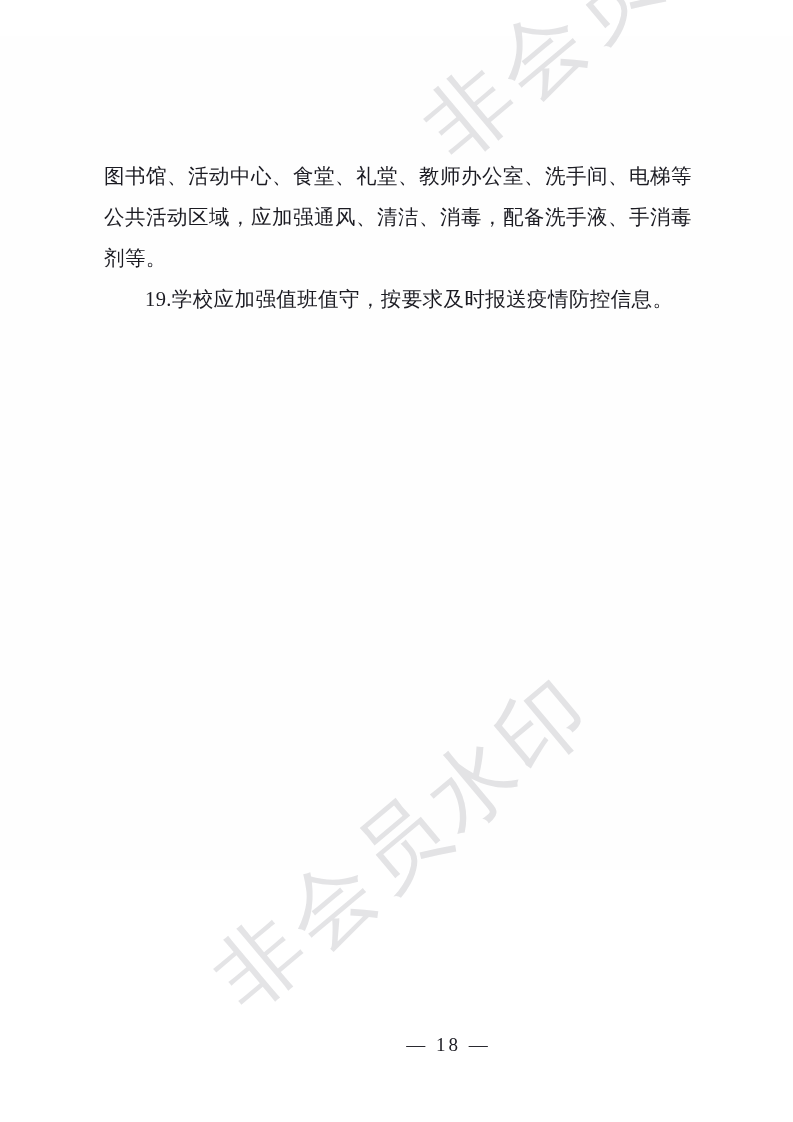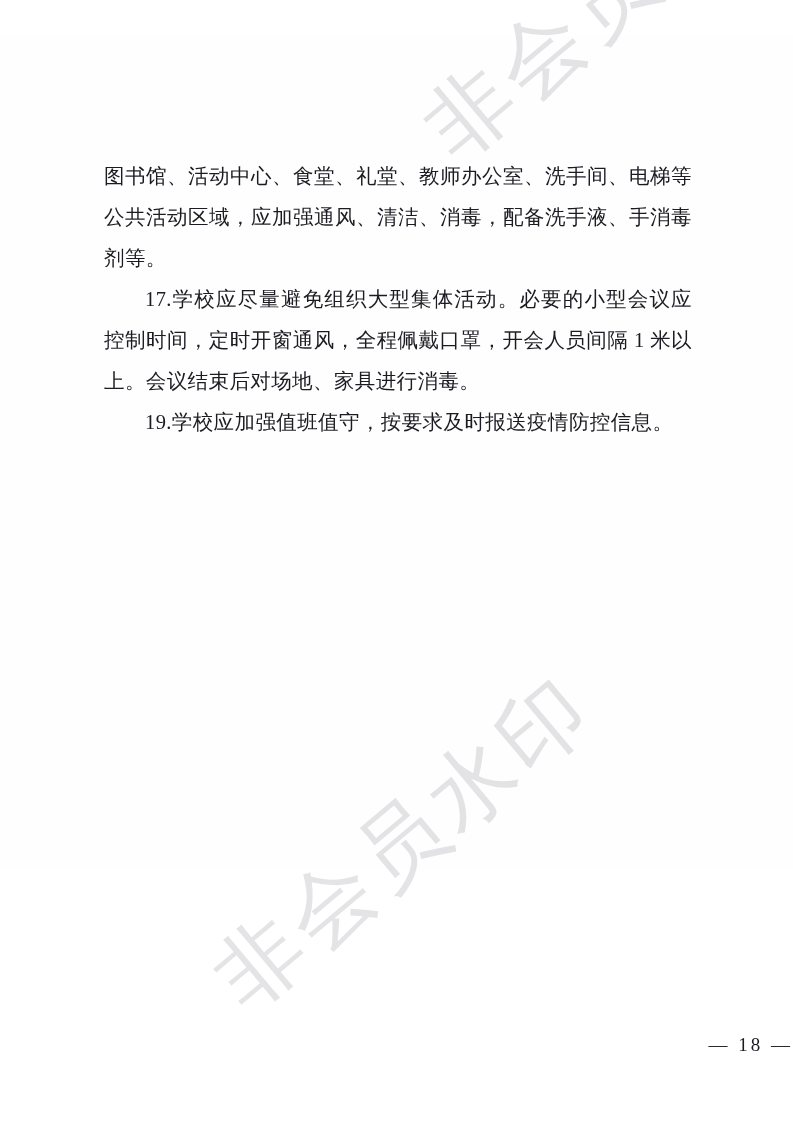--- a/index.html
+++ b/index.html
@@ -65,39 +65,38 @@
   }
   .watermark.wm2 {
     left: 190px;
     top: 910px;
   }
   .footer {
     position: absolute;
     left: 0;
     top: 998px;
     width: 793px;
-    text-align: right;
+    text-align: center;
     padding-left: 104px;
     box-sizing: border-box;
   }
   .page-number {
     font-size: 19px;
     letter-spacing: 3px;
     color: #1b1b22;
     font-family: "Liberation Serif", "DejaVu Serif", serif;
   }
 </style>
 </head>
 <body>
 
 <div class="page">
 
   <div class="content">
     <p class="para">图书馆、活动中心、食堂、礼堂、教师办公室、洗手间、电梯等公共活动区域，应加强通风、清洁、消毒，配备洗手液、手消毒剂等。</p>
-    <p class="para indent">17.学校应尽量避免组织大型集体活动。必要的小型会议应控制时间，定时开窗通风，全程佩戴口罩，开会人员间隔 1 米以上。会议结束后对场地、家具进行消毒。</p>
     <p class="para indent">19.学校应加强值班值守，按要求及时报送疫情防控信息。</p>
   </div>
 
   <div class="watermark wm1">非会员水印</div>
   <div class="watermark wm2">非会员水印</div>
 
   <div class="footer">
     <span class="page-number">— 18 —</span>
   </div>
 

